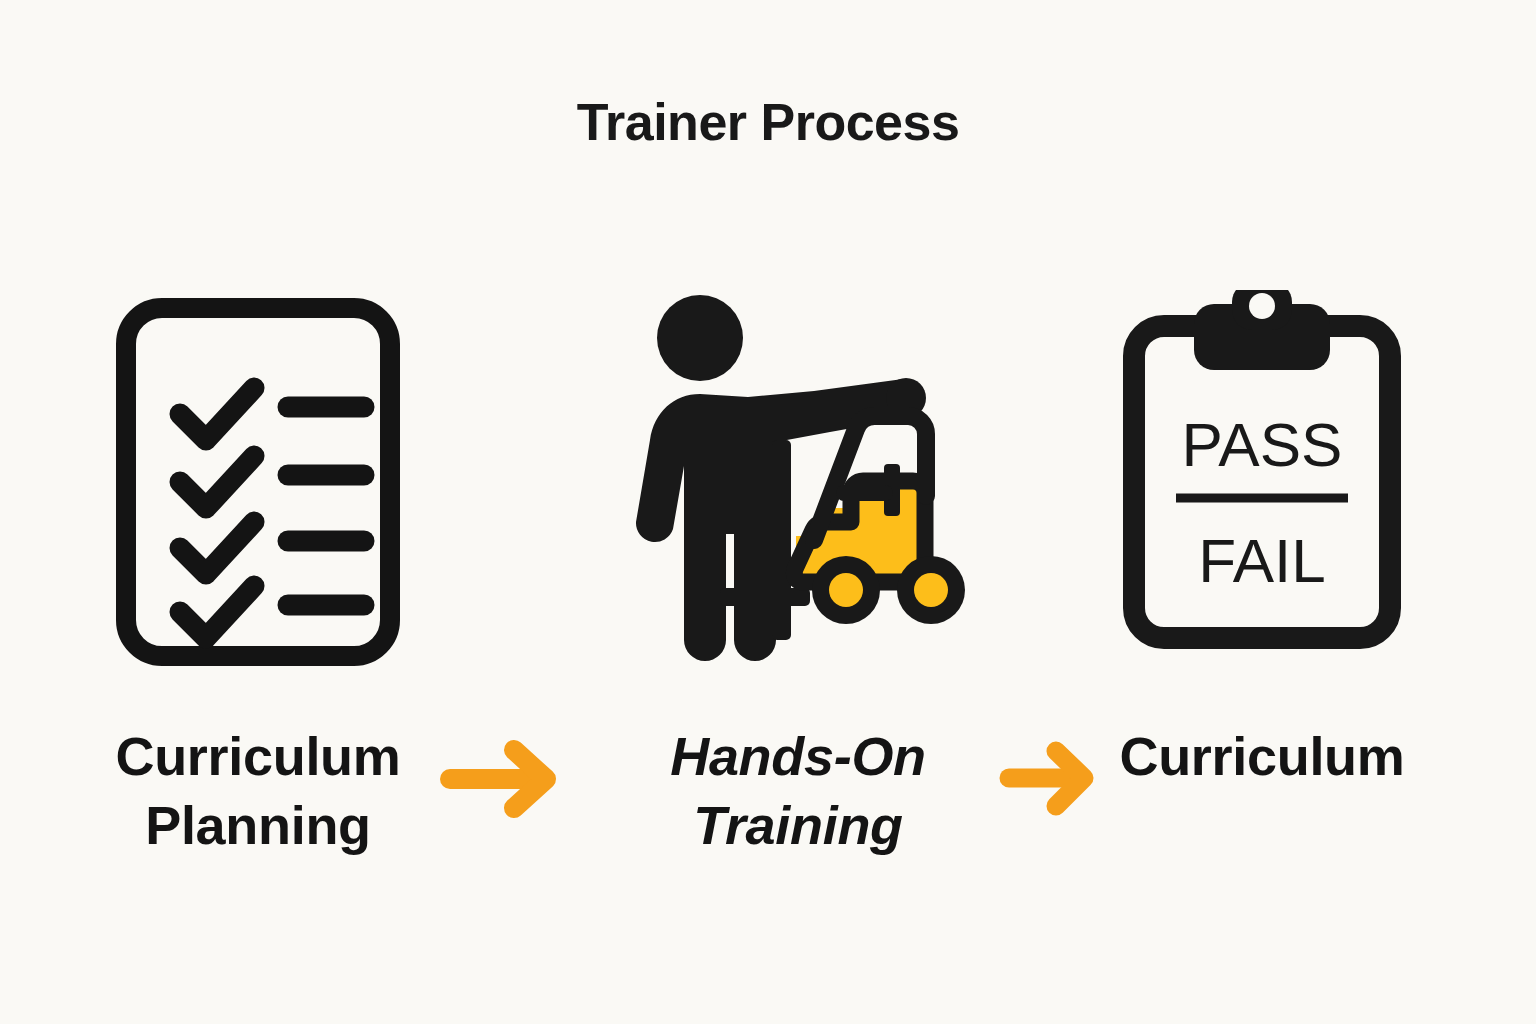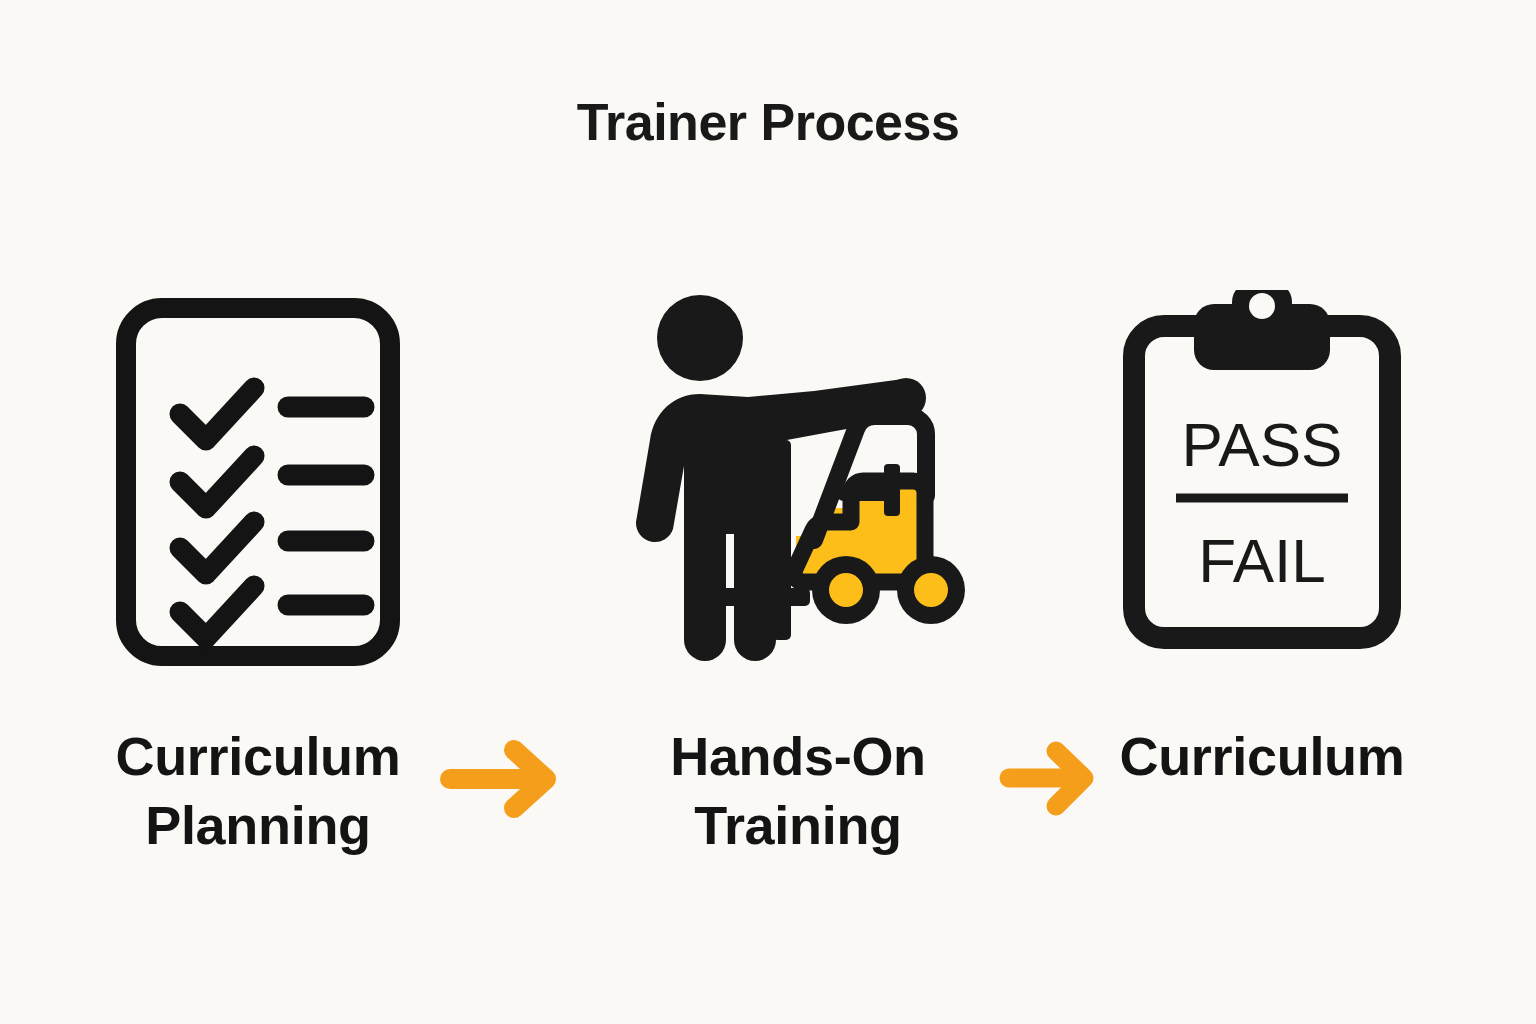--- a/index.html
+++ b/index.html
@@ -46,21 +46,21 @@
     height: 600px;
   }
 
   .step {
     position: absolute;
     top: 0;
     width: 380px;
     height: 600px;
   }
   .step-1 { left: 68px; }
-  .step-2 { left: 608px; }
+  .step-2 { left: 608px; font-style: italic; }
   .step-3 { left: 1072px; }
 
   .step-icon {
     position: absolute;
     top: 0;
     left: 0;
     width: 380px;
     height: 380px;
     display: flex;
     align-items: center;

